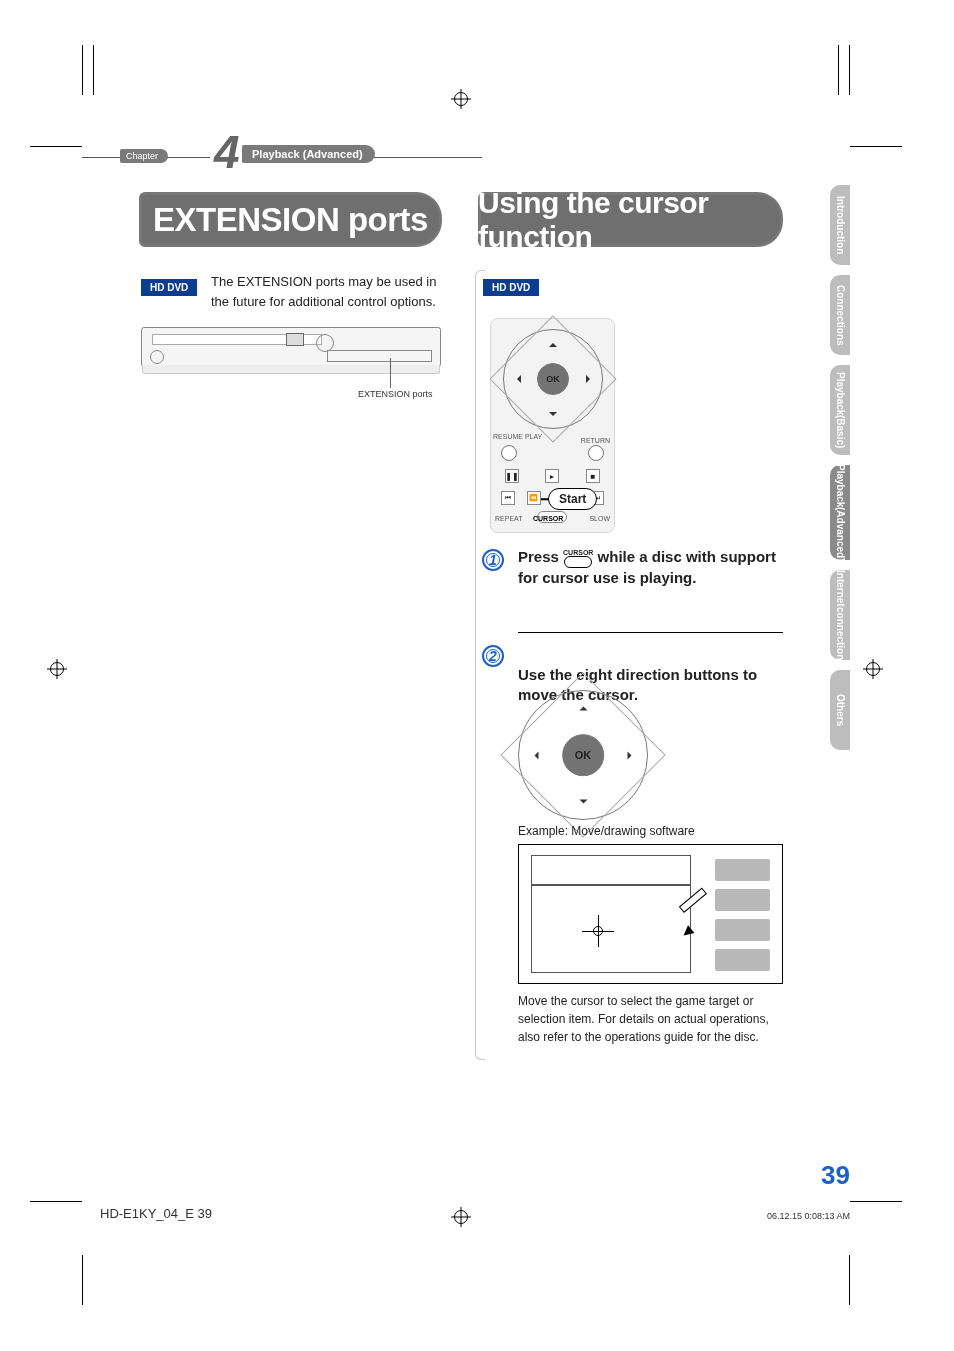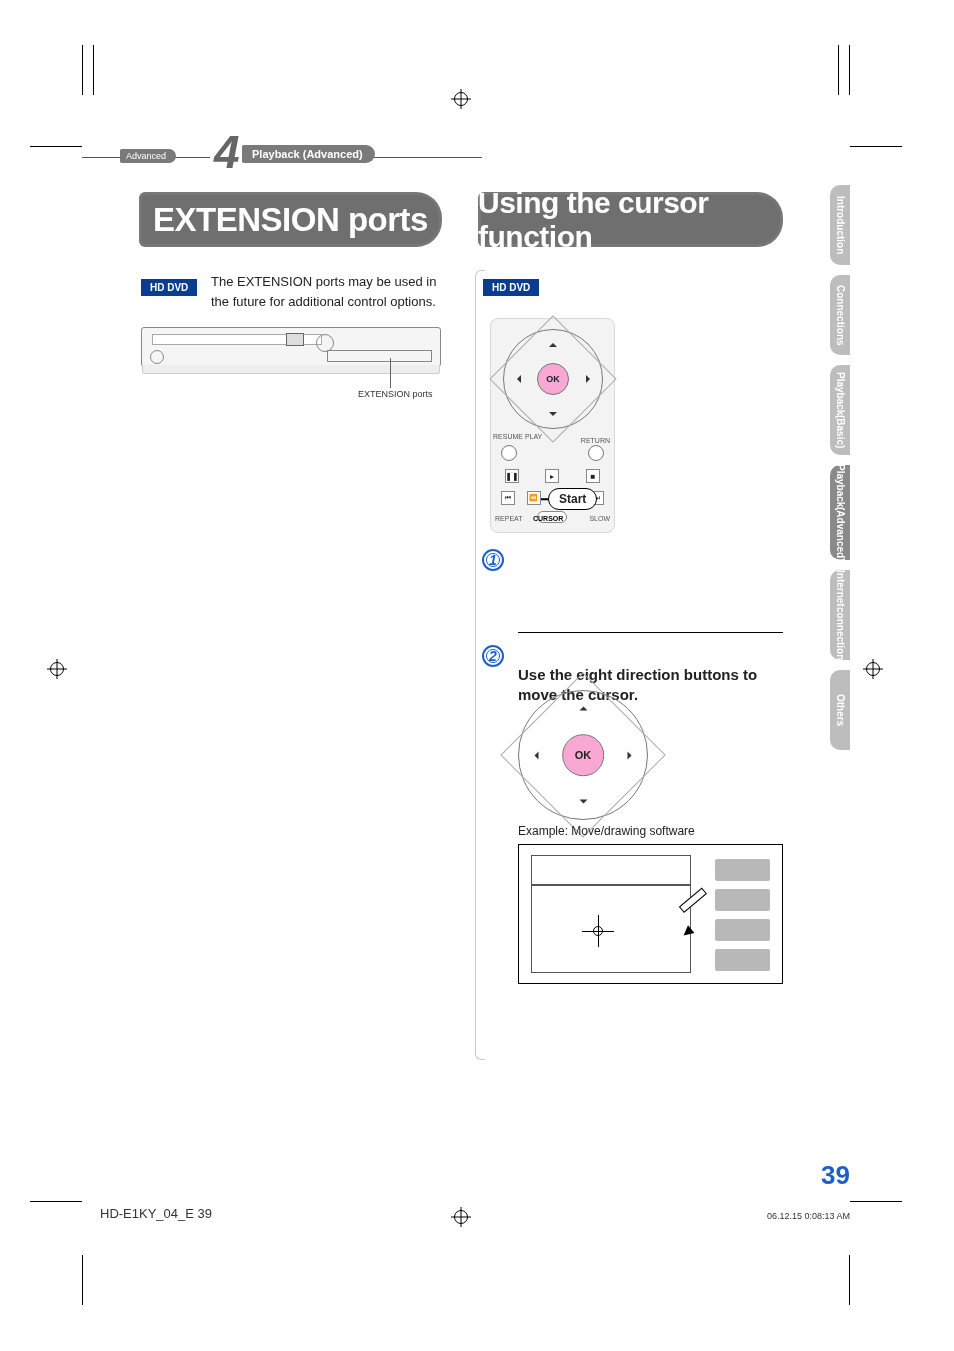--- a/index.html
+++ b/index.html
@@ -76,21 +76,21 @@
   .dev-knob { position:absolute; left:8px; top:22px; width:14px; height:14px; border:1px solid #888; border-radius:50%;}
   .ext-label { position:absolute; left:358px; top:389px; font-size:9px; color:#333;}
   .ext-leader { position:absolute; left:390px; top:358px; width:1px; height:30px; background:#666;}
 
   
   .remote { position:absolute; left:490px; top:318px; width:125px; height:215px; background:#f3f3f3; border:1px solid #d8d8d8; border-radius:8px;}
   .dpad-box { position:absolute; width:100px; height:100px;}
   .remote .dpad-box { left:12px; top:10px;}
   .dpad-box.big { width:130px; height:130px;}
   .dpad-outer { position:absolute; inset:0; border:1px solid #777; border-radius:50%;}
-  .dpad-ok { position:absolute; left:50%; top:50%; width:32%; height:32%; transform:translate(-50%,-50%); border:1px solid #777; border-radius:50%; background:#f9a8d4; display:flex; align-items:center; justify-content:center; font-size:9px; font-weight:700;}
+  .dpad-ok { position:absolute; left:50%; top:50%; width:32%; height:32%; transform:translate(-50%,-50%); border:1px solid #777; border-radius:50%; background:#737373; display:flex; align-items:center; justify-content:center; font-size:9px; font-weight:700;}
   .dpad-diag { position:absolute; left:50%; top:50%; width:90%; height:90%; transform:translate(-50%,-50%) rotate(45deg); border:1px solid #aaa;}
   .dpad-cross { position:absolute; left:50%; top:50%; width:90%; height:90%; transform:translate(-50%,-50%);}
   .tri { position:absolute; width:0; height:0; border:4px solid transparent;}
   .tri.up   { left:50%; top:5%;  transform:translateX(-50%); border-bottom-color:#333;}
   .tri.down { left:50%; bottom:5%; transform:translateX(-50%); border-top-color:#333;}
   .tri.left { top:50%; left:5%;  transform:translateY(-50%); border-right-color:#333;}
   .tri.right{ top:50%; right:5%; transform:translateY(-50%); border-left-color:#333;}
   .remote-lbl { position:absolute; font-size:7px; color:#555;}
   .resume-lbl { left:2px; top:114px;}
   .return-lbl { right:4px; top:118px;}
@@ -168,21 +168,21 @@
   <div class="crop hline bl-h"></div>
   <div class="crop br-v"></div>
   <div class="crop hline br-h"></div>
   <div class="reg top"></div>
   <div class="reg left"></div>
   <div class="reg right"></div>
   <div class="reg bottom"></div>
 
   <div class="chapter-bar">
     <div class="chapter-line"></div>
-    <span class="chapter-label">Advanced</span>
+    <span class="chapter-label">Chapter</span>
     <span class="chapter-num">4</span>
     <span class="chapter-title">Playback (Advanced)</span>
   </div>
 
   <div class="title-pill ext-title">
     <div class="pill-bg"></div>
       <div class="pill-inner"></div>
     <span>EXTENSION ports</span>
   </div>
   <div class="title-pill cur-title">
@@ -253,20 +253,28 @@
     <div class="rm-sq rm-s6">⏩</div>
     <div class="rm-sq rm-s7">⏭</div>
     <div class="rm-sq rm-s8"></div>
     <div class="remote-lbl repeat-lbl">REPEAT</div>
     <div class="remote-lbl cursor-lbl">CURSOR</div>
     <div class="remote-lbl slow-lbl">SLOW</div>
   </div>
   <div class="start-bubble">Start</div>
 
   <div class="step-num step1"><div class="inner"></div>1</div>
+  <div class="step-txt step1t">
+    <span>Press </span>
+    <span class="cursor-btn-inline">
+      <span class="cb-lbl">CURSOR</span>
+      <span class="cb-box"></span>
+    </span>
+    <span> while a disc with support for cursor use is playing.</span>
+  </div>
   <div class="step-sep"></div>
   <div class="step-num step2"><div class="inner"></div>2</div>
   <div class="step-txt step2t">Use the eight direction buttons to move the cursor.</div>
 
   <div class="dpad2-wrap">
     <div class="dpad-box big" style="left:0;top:0;">
       <div class="dpad-outer"></div>
       <div class="dpad-diag"></div>
       <div class="dpad-cross">
         <div class="tri up"></div>
@@ -288,18 +296,19 @@
     </div>
     <div class="ex-pen">
       <div class="pen-body"></div>
         <div class="pen-tip"></div>
     </div>
     <div class="ex-side exs1"></div>
     <div class="ex-side exs2"></div>
     <div class="ex-side exs3"></div>
     <div class="ex-side exs4"></div>
   </div>
+  <div class="example-note">Move the cursor to select the game target or selection item. For details on actual operations, also refer to the operations guide for the disc.</div>
 
   <div class="page-num">39</div>
   <div class="footer-id">HD-E1KY_04_E   39</div>
   <div class="footer-ts">06.12.15  0:08:13 AM</div>
 
 </div>
 
 </body></html>

